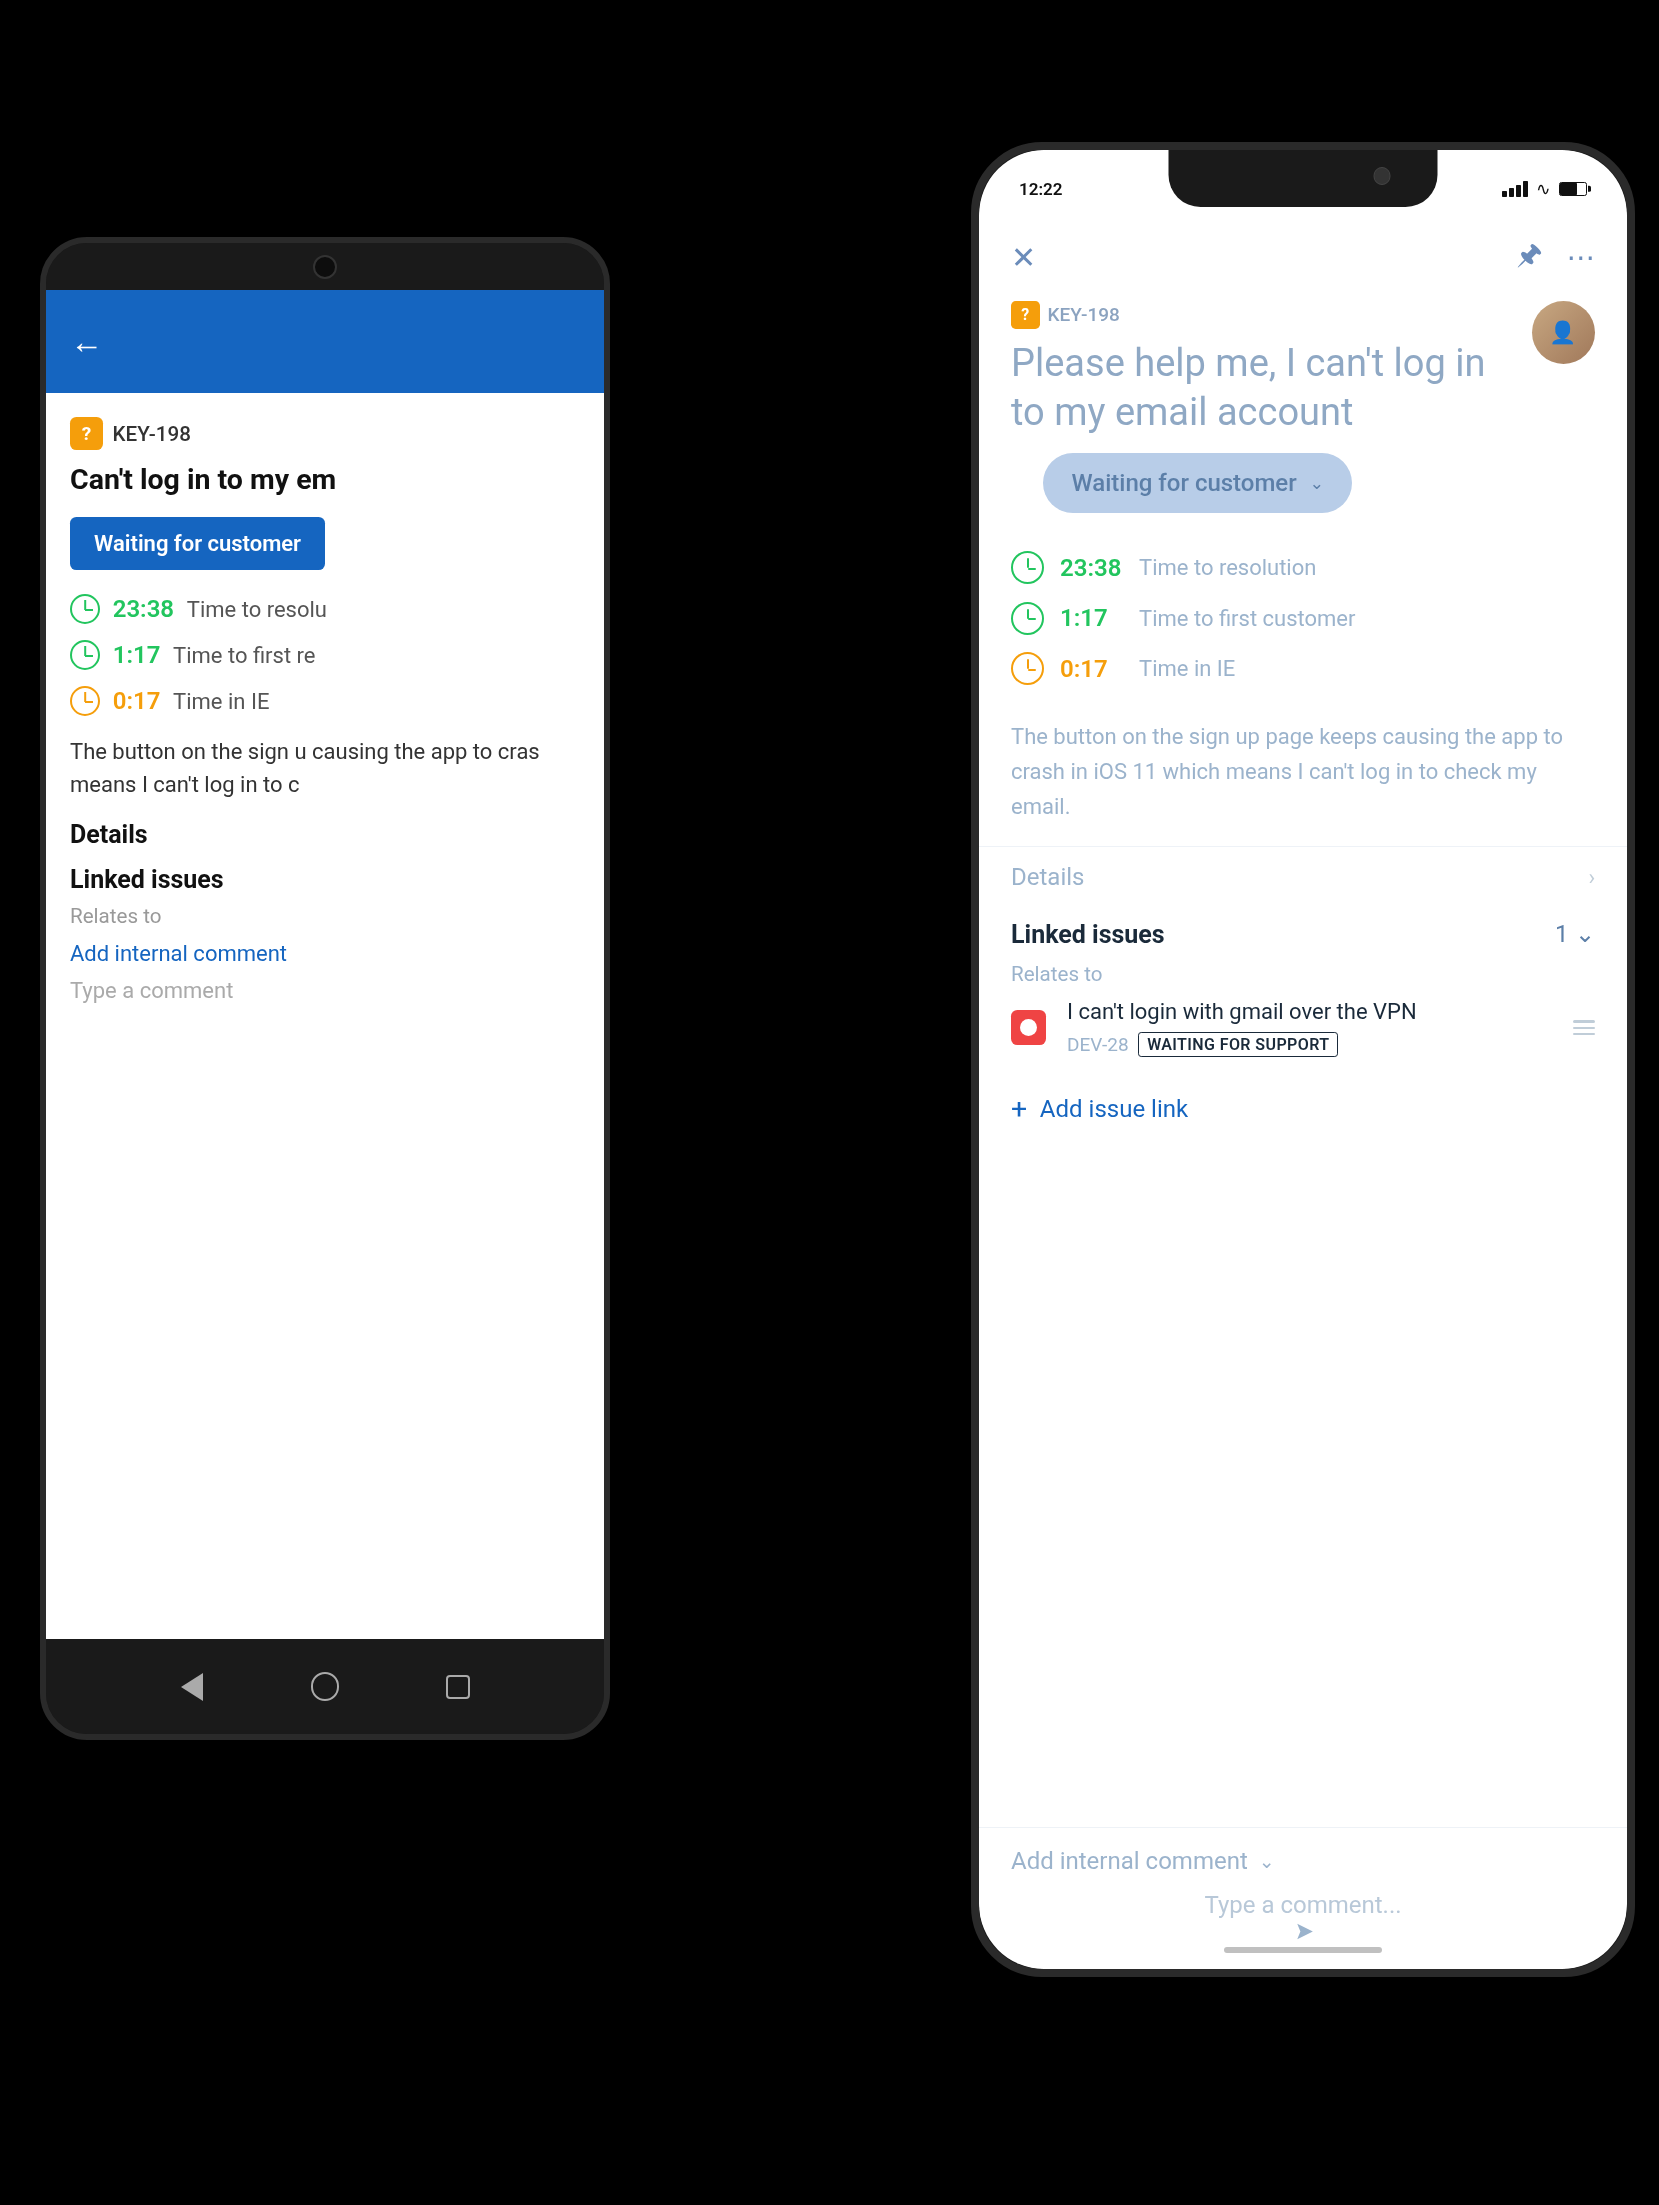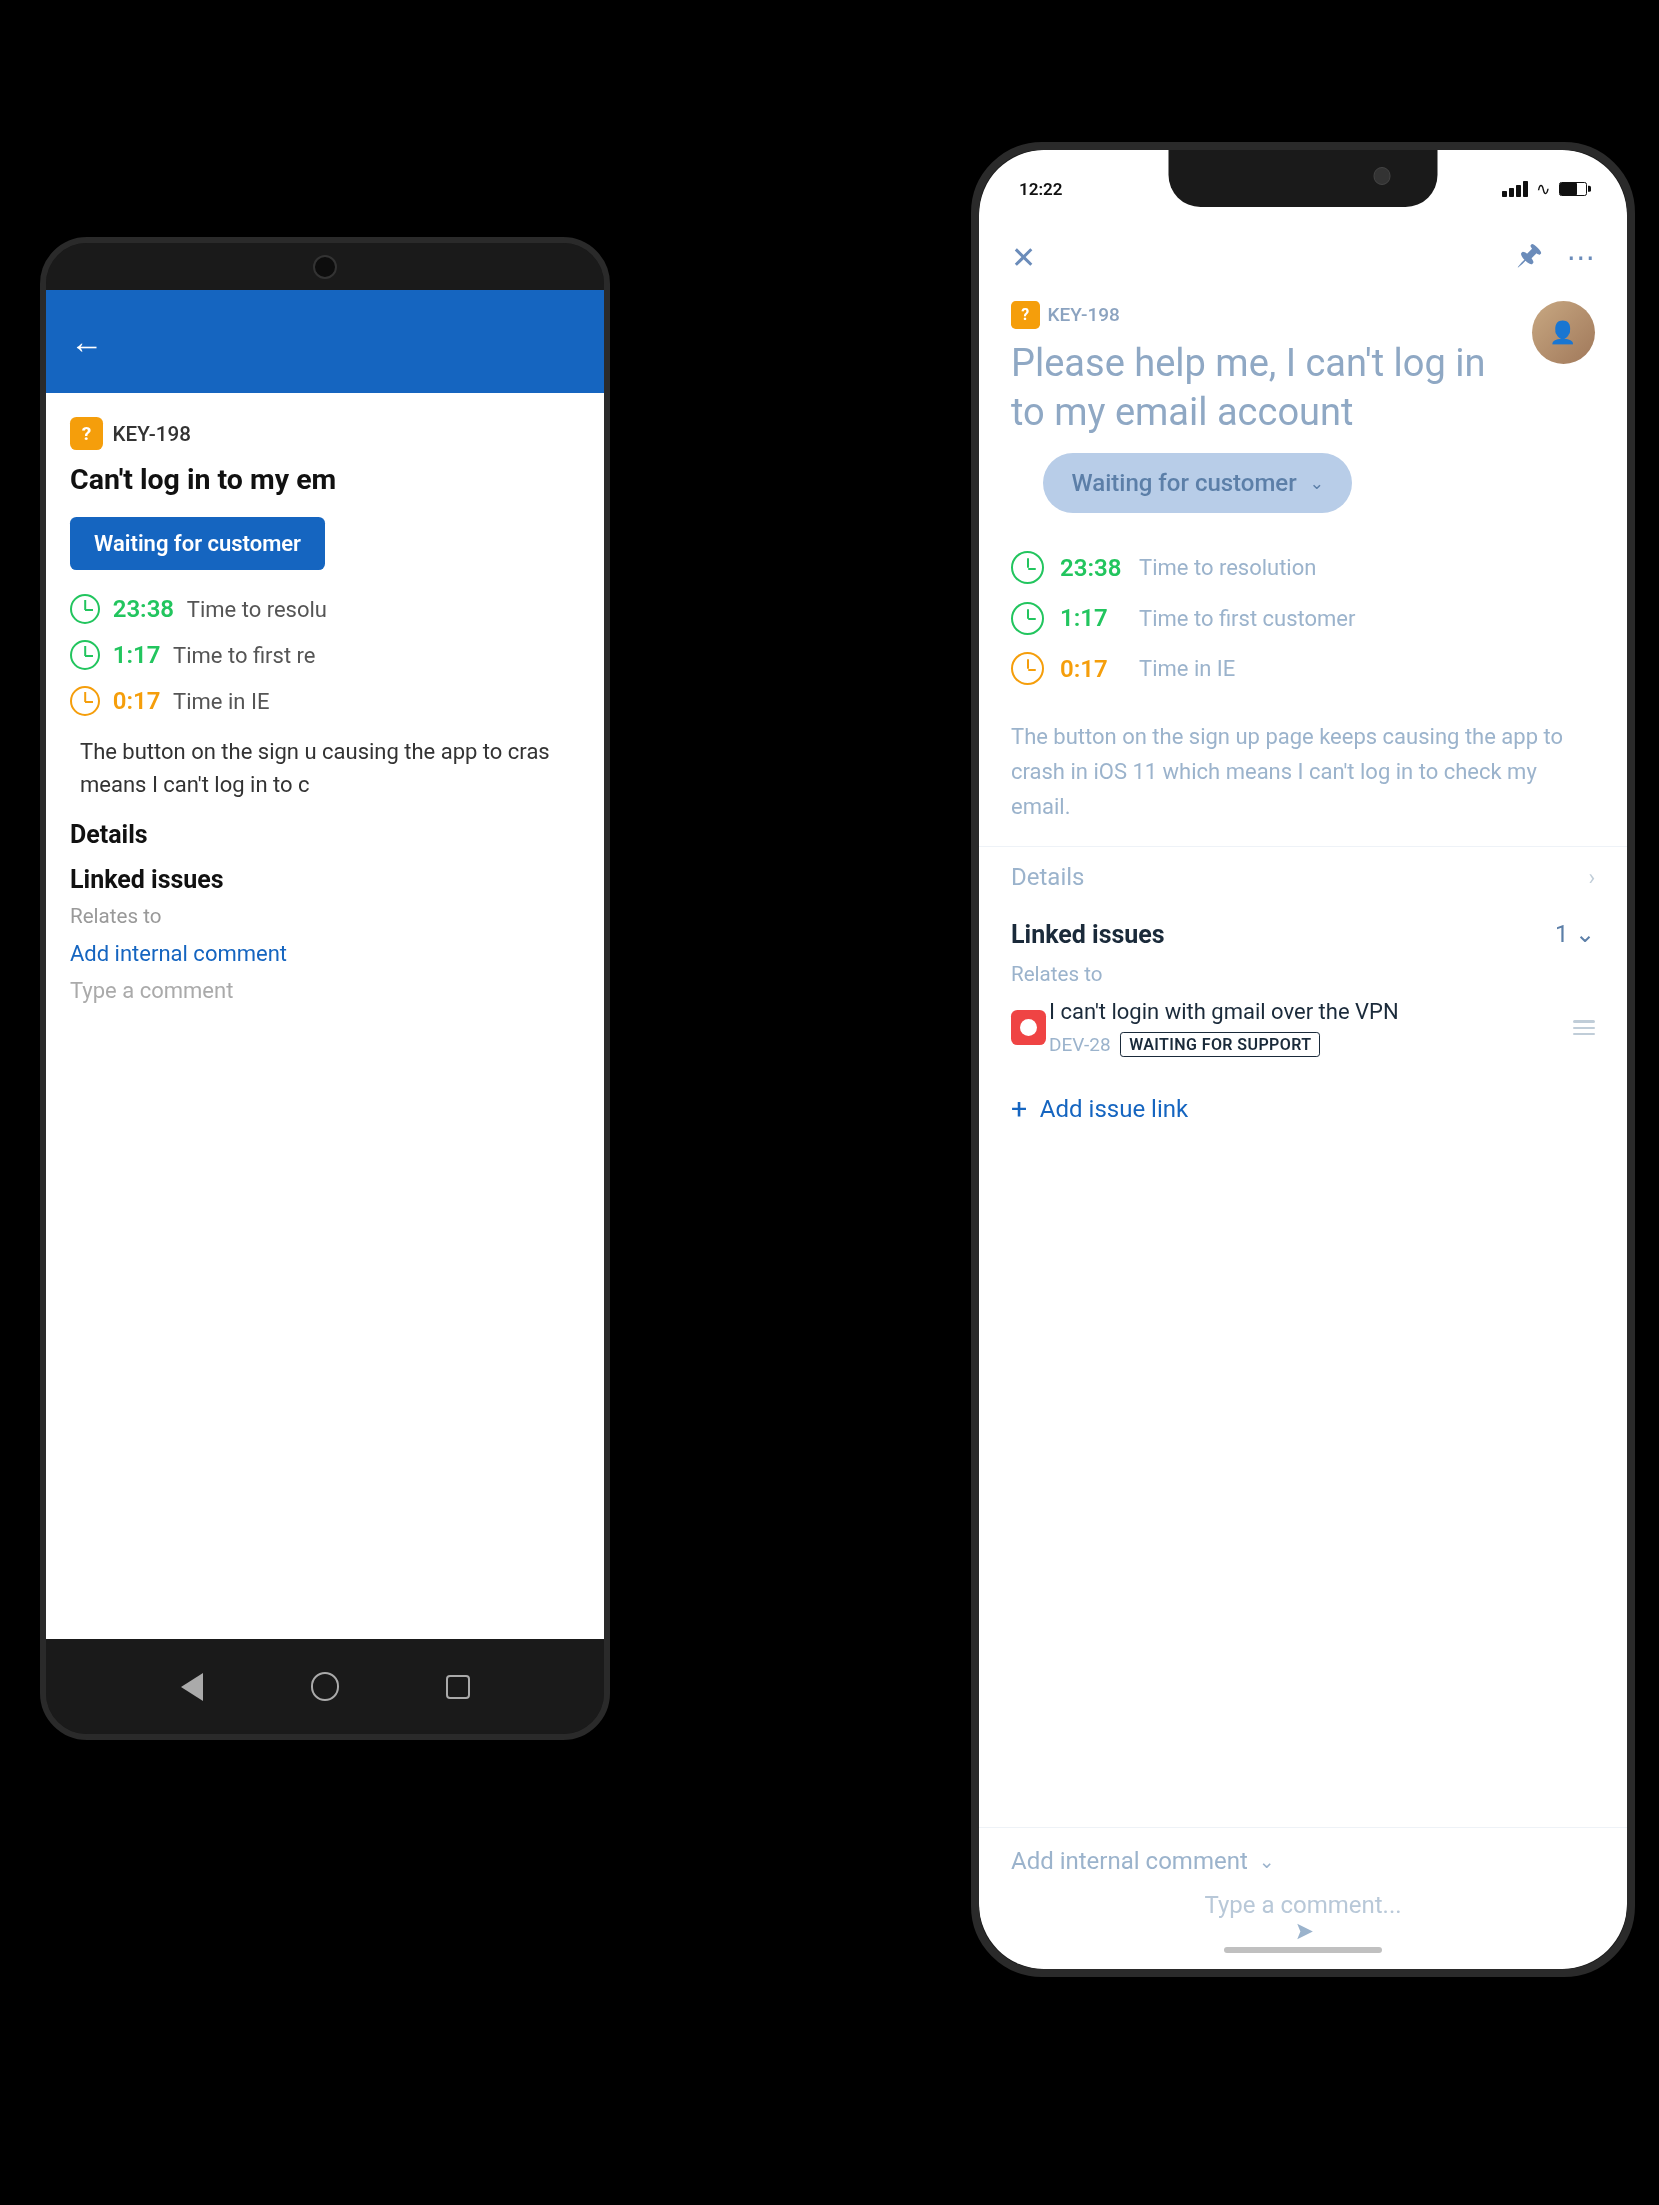--- a/index.html
+++ b/index.html
@@ -210,21 +210,21 @@
       left: 50%;
       top: 50%;
     }
     .time-value-green { color: #22c55e; font-size: 24px; font-weight: 600; }
     .time-value-orange { color: #f59e0b; font-size: 24px; font-weight: 600; }
     .time-label { color: #555; font-size: 22px; }
     .android-description {
       font-size: 22px;
       color: #333;
       line-height: 1.5;
-      margin: 19px 10px;
+      margin: 19px 0;
     }
     .android-section-title {
       font-size: 25px;
       font-weight: 700;
       color: #111;
       margin: 16px 0 9.5px;
     }
     .android-add-comment {
       color: #1565c0;
       font-size: 22px;
@@ -531,21 +531,21 @@
       font-size: 24px;
     }
     .ios-relates-to {
       color: #9bb3cc;
       font-size: 20.6px;
       margin-bottom: 12.7px;
     }
     .ios-linked-issue-row {
       display: flex;
       align-items: center;
-      gap: 3px;
+      gap: 21px;
       margin-bottom: 16px;
     }
     .linked-issue-icon {
       width: 35px;
       height: 35px;
       background: #ef4444;
       border-radius: 6.3px;
       display: flex;
       align-items: center;
       justify-content: center;

